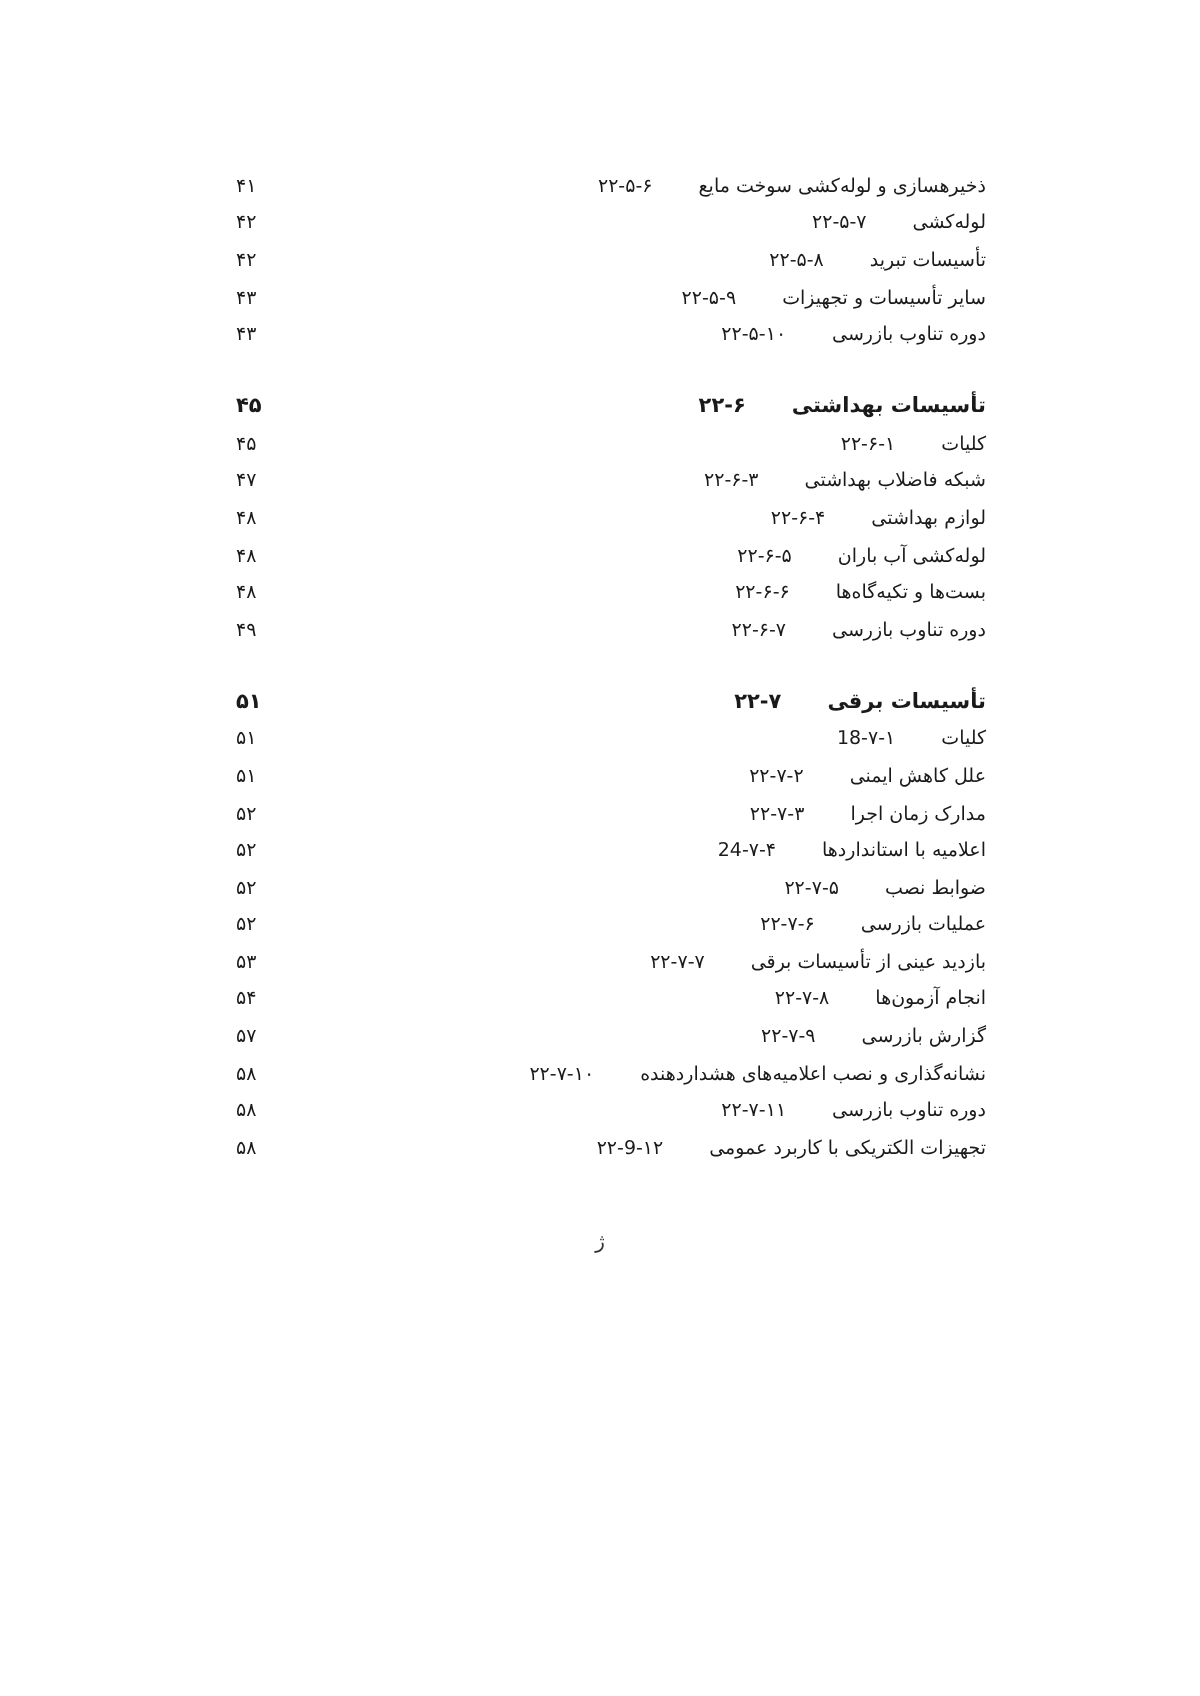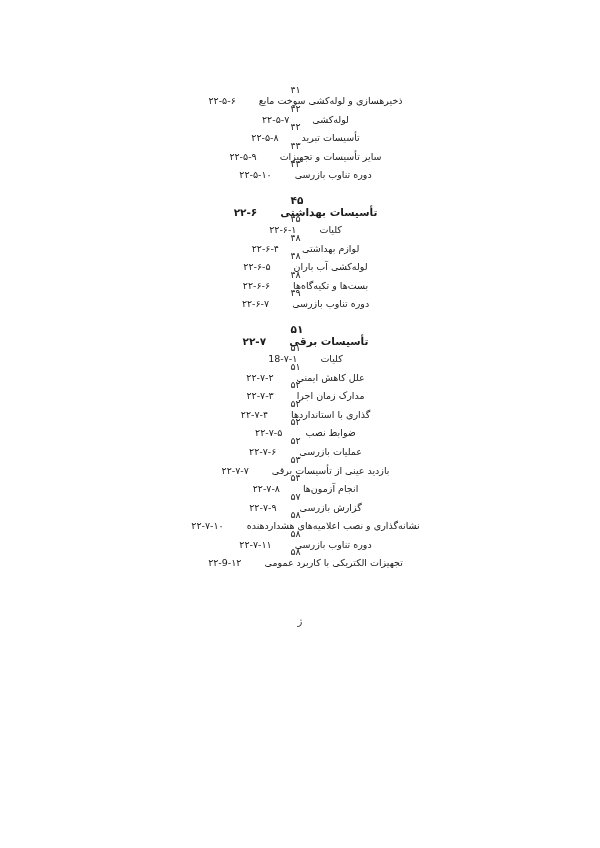--- a/index.html
+++ b/index.html
@@ -3,21 +3,21 @@
   <meta charset="utf-8">
   <style>
     html, body { margin: 0; padding: 0; }
     body {
       width: 600px; height: 848px; background: #ffffff;
       font-family: "DejaVu Sans", sans-serif; color: #1a1a1a;
       position: relative; overflow: hidden;
     }
     .toc { position: absolute; left: 118px; width: 375px; top: 84px; }
     .row {
-      display: flex; flex-direction: column; justify-content: space-between;
+      display: flex; flex-direction: row; justify-content: space-between;
       align-items: center; height: 18.6px; font-size: 9.5px;
     }
     .row .page { width: 30px; text-align: left; direction: rtl; unicode-bidi: plaintext; }
     .row .entry { direction: rtl; text-align: right; display: flex; flex-direction: row-reverse; gap: 23px; white-space: nowrap; }
     .row .num { direction: ltr; unicode-bidi: isolate; }
     .row.heading { font-weight: bold; font-size: 10.5px; height: 19px; }
     .gap { height: 17px; }
     .folio {
       position: absolute; top: 616px; left: 0; width: 600px; text-align: center;
       font-size: 10px; color: #333;
@@ -74,20 +74,27 @@
       </span>
     </div>
   <div class="row">
       <span class="page">۴۵</span>
       <span class="entry">
         <span class="num">۲۲-۶-۱</span>
         <span>کلیات</span>
       </span>
     </div>
   <div class="row">
+      <span class="page">۴۷</span>
+      <span class="entry">
+        <span class="num">۲۲-۶-۳</span>
+        <span>شبکه فاضلاب بهداشتی</span>
+      </span>
+    </div>
+  <div class="row">
       <span class="page">۴۸</span>
       <span class="entry">
         <span class="num">۲۲-۶-۴</span>
         <span>لوازم بهداشتی</span>
       </span>
     </div>
   <div class="row">
       <span class="page">۴۸</span>
       <span class="entry">
         <span class="num">۲۲-۶-۵</span>
@@ -135,22 +142,22 @@
   <div class="row">
       <span class="page">۵۲</span>
       <span class="entry">
         <span class="num">۲۲-۷-۳</span>
         <span>مدارک زمان اجرا</span>
       </span>
     </div>
   <div class="row">
       <span class="page">۵۲</span>
       <span class="entry">
-        <span class="num">۲۲-۷-۴</span>
-        <span>گذاری با استانداردها</span>
+        <span class="num">24-۷-۴</span>
+        <span>اعلامیه با استانداردها</span>
       </span>
     </div>
   <div class="row">
       <span class="page">۵۲</span>
       <span class="entry">
         <span class="num">۲۲-۷-۵</span>
         <span>ضوابط نصب</span>
       </span>
     </div>
   <div class="row">

